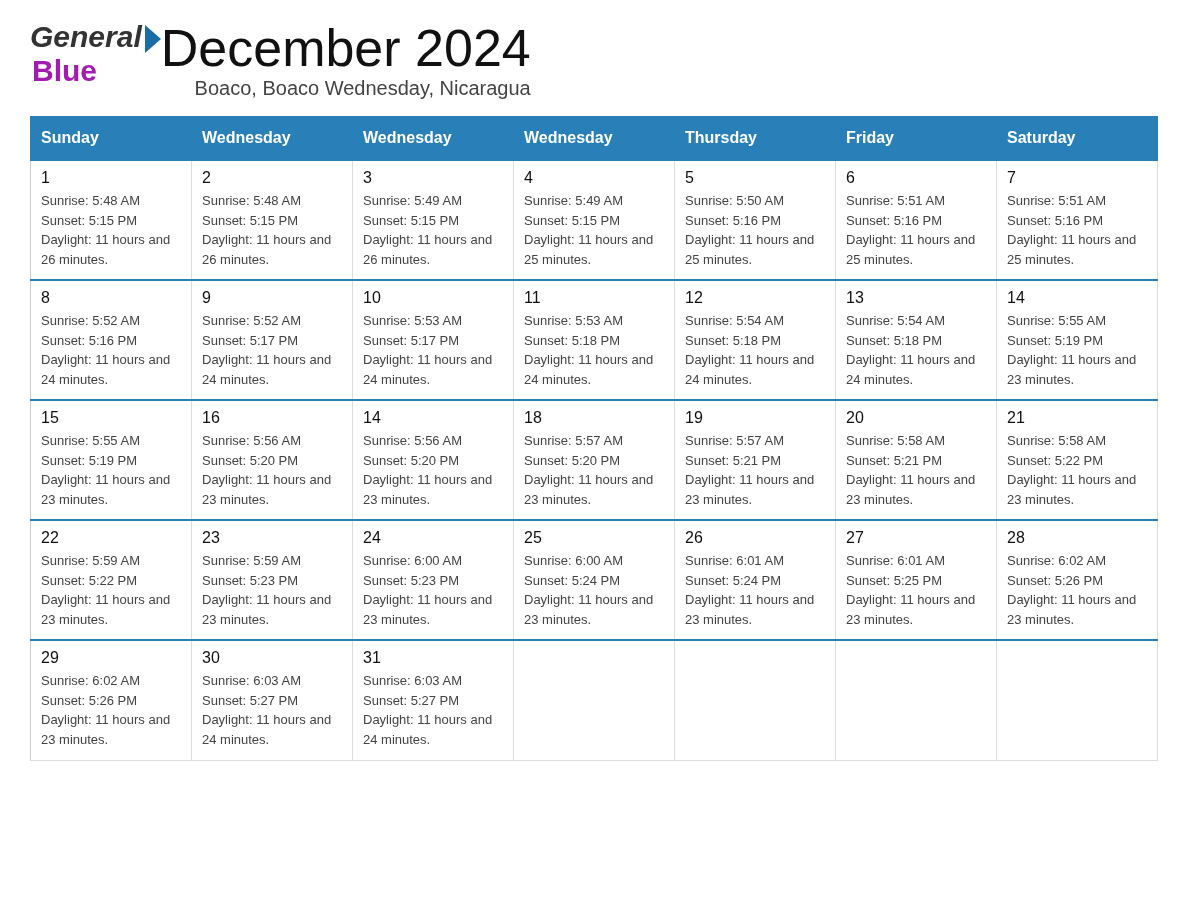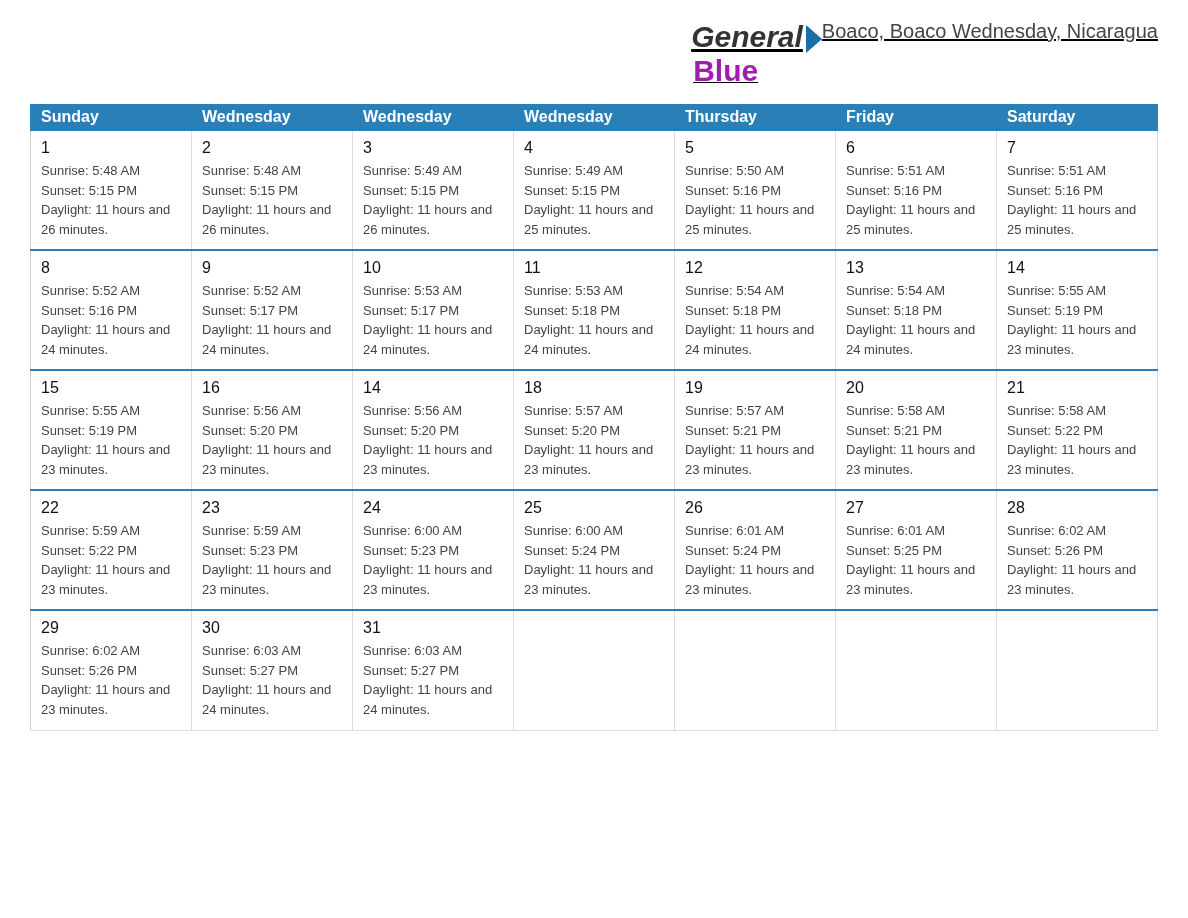--- a/index.html
+++ b/index.html
@@ -5,24 +5,23 @@
     * { box-sizing: border-box; margin: 0; padding: 0; }
     body {
       font-family: Arial, sans-serif;
       background: #fff;
       padding: 20px 30px;
       width: 1188px;
       min-height: 918px;
     }
     .header {
       display: flex;
-      justify-content: flex-end;
+      justify-content: flex-start;
       align-items: flex-start;
       margin-bottom: 16px;
-      text-decoration: underline;
     }
     .logo {
       display: flex;
       flex-direction: column;
       align-items: flex-start;
     }
     .logo-top {
       display: flex;
       align-items: center;
     }
@@ -43,21 +42,21 @@
     .calendar-table {
       width: 100%;
       border-collapse: collapse;
       table-layout: fixed;
     }
     .calendar-table thead th {
       background-color: #2980b9;
       color: #fff;
       font-size: 16px;
       font-weight: bold;
-      padding: 3px 10px;
+      padding: 12px 10px;
       text-align: left;
       border: 1px solid #2980b9;
     }
     .calendar-table tbody td {
       vertical-align: top;
       padding: 8px 10px;
       border: 1px solid #ccc;
       border-top: 2px solid #2980b9;
       font-size: 13px;
       color: #333;
@@ -96,20 +95,21 @@
   <div class="logo">
     <div class="logo-top">
       <span style="font-size:30px;font-weight:bold;color:#333;font-style:italic;">General</span>
       <span style="display:inline-block;width:0;height:0;border-left:16px solid #1a6ea8;border-top:14px solid transparent;border-bottom:14px solid transparent;margin-left:3px;margin-top:4px;"></span>
     </div>
     <div>
       <span style="font-size:30px;font-weight:bold;color:#a21caf;margin-left:2px;">Blue</span>
     </div>
   </div>
   <div class="title-section">
+    <h1>December 2024</h1>
     <h2>Boaco, Boaco Wednesday, Nicaragua</h2>
   </div>
 </div>
 
 <table class="calendar-table">
   <thead>
     <tr>
       <th>Sunday</th>
       <th>Wednesday</th>
       <th>Wednesday</th>

